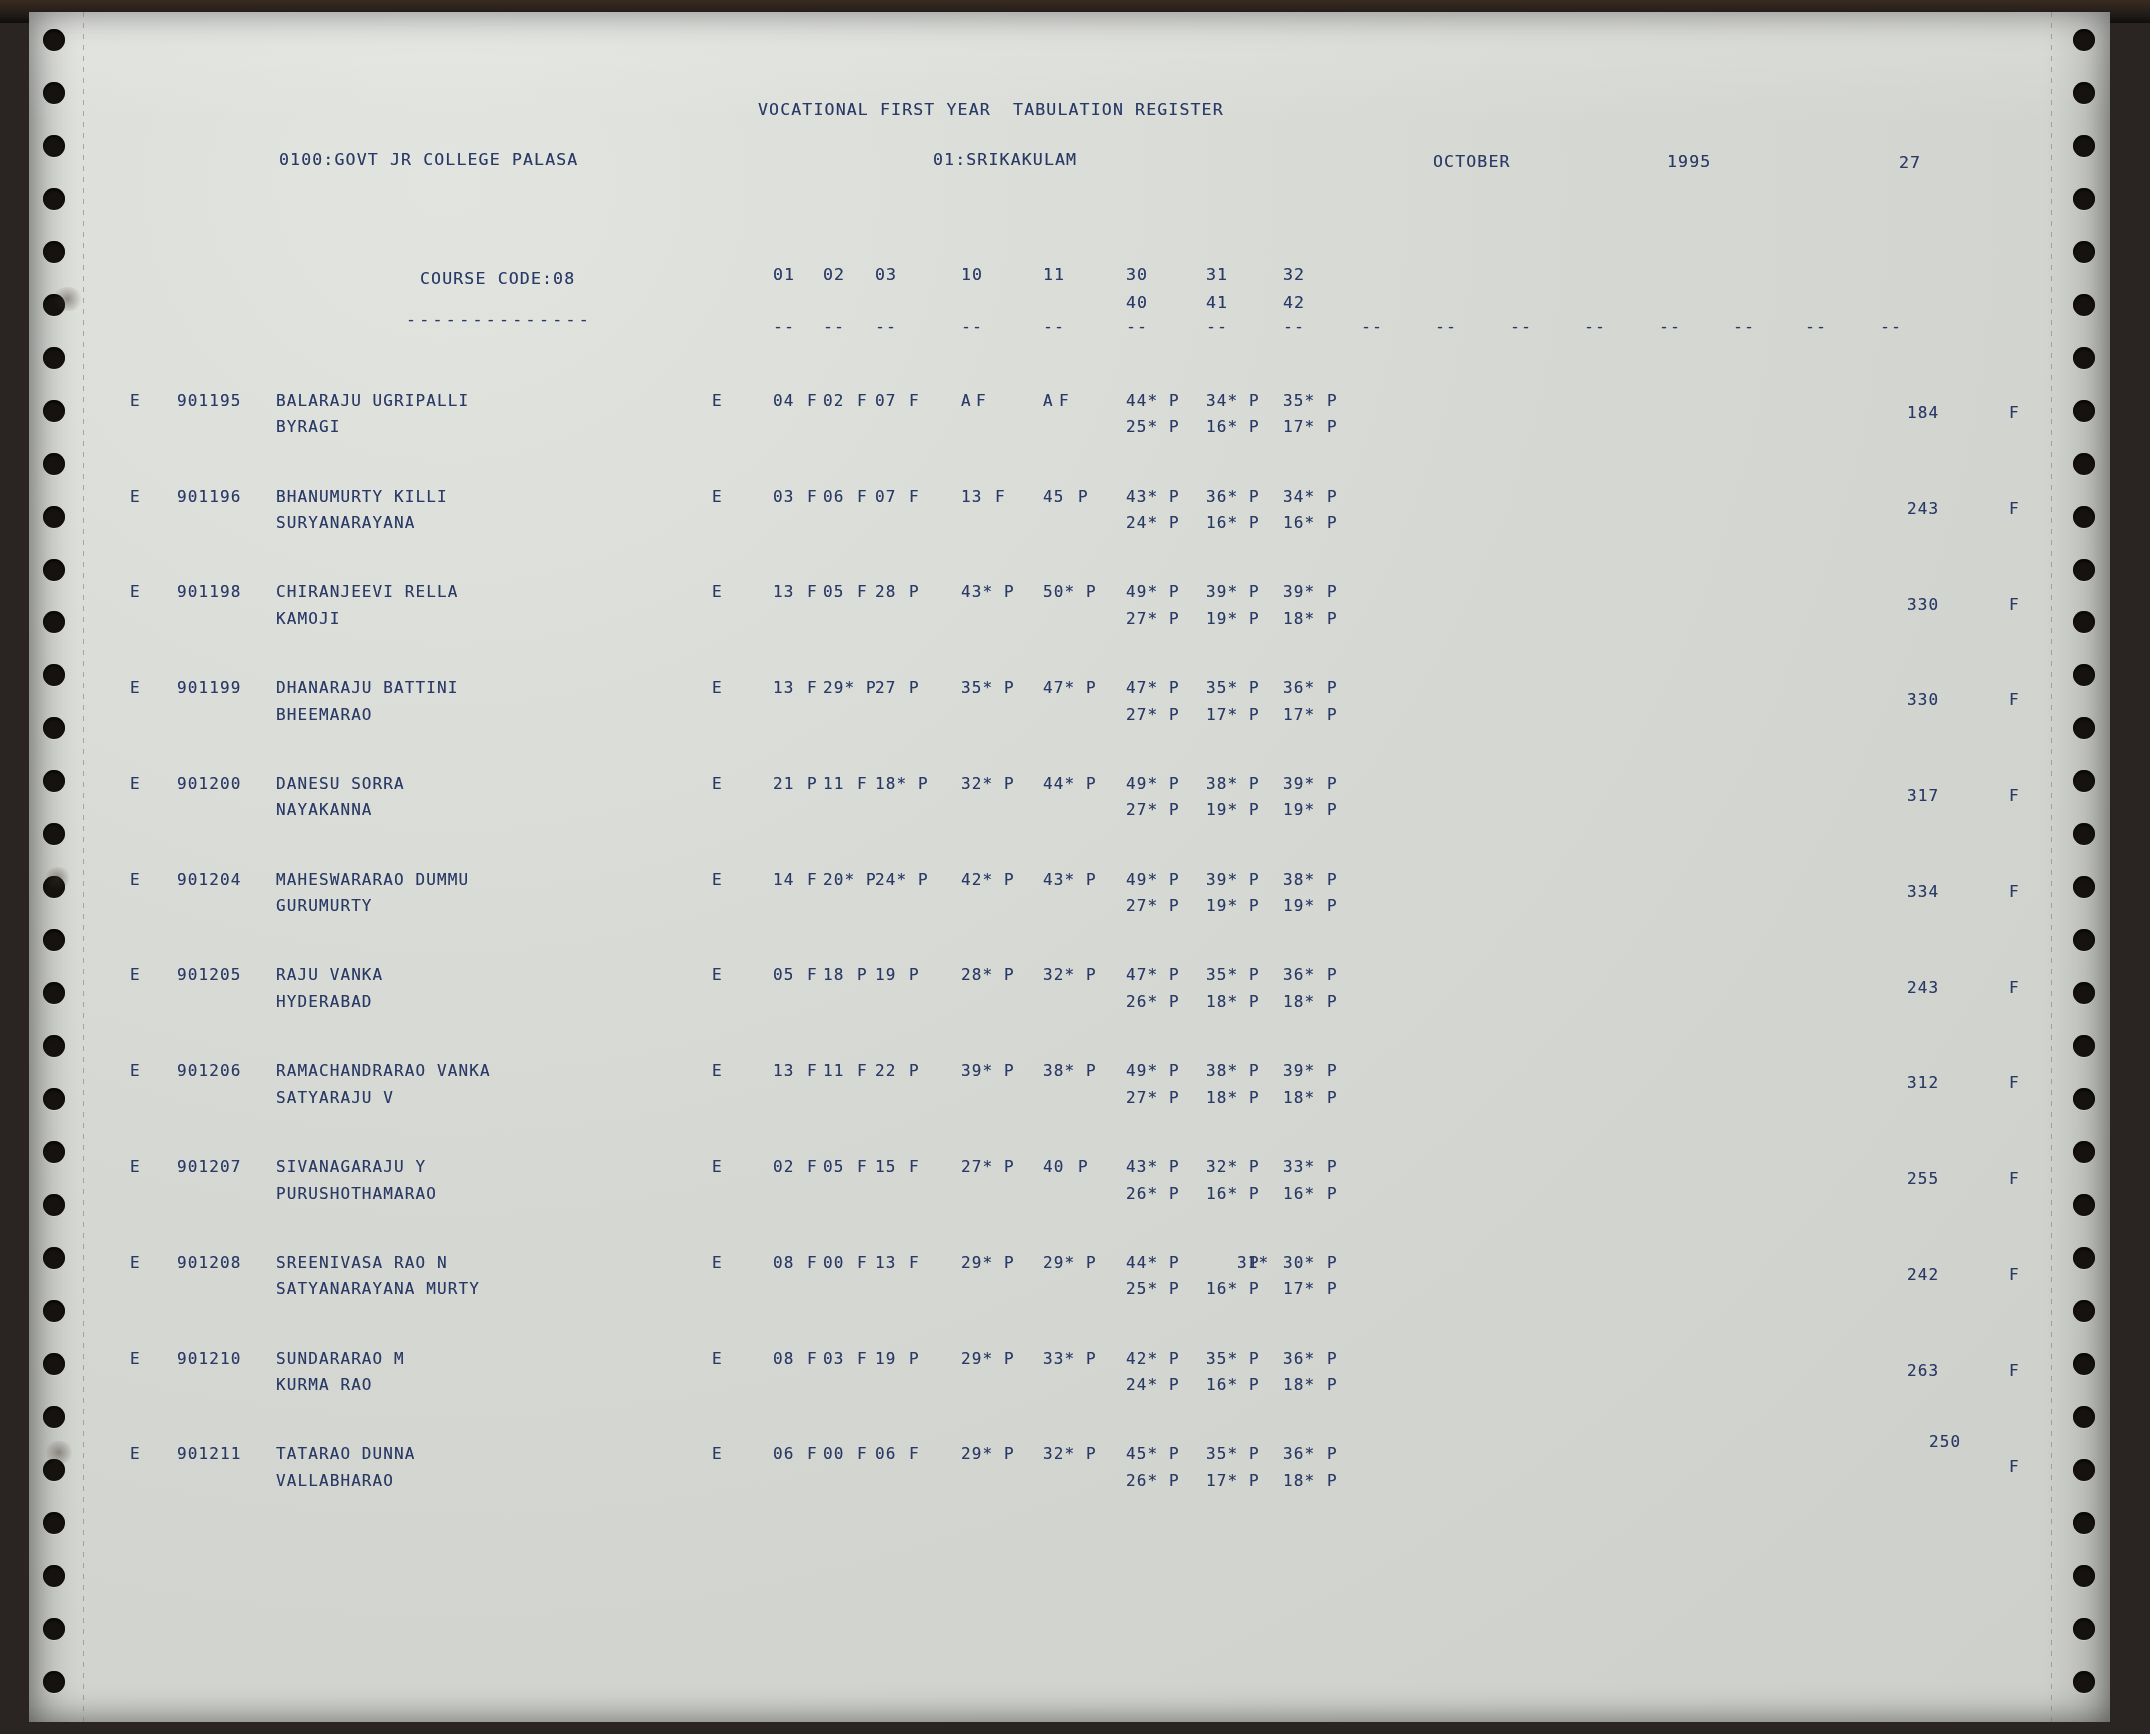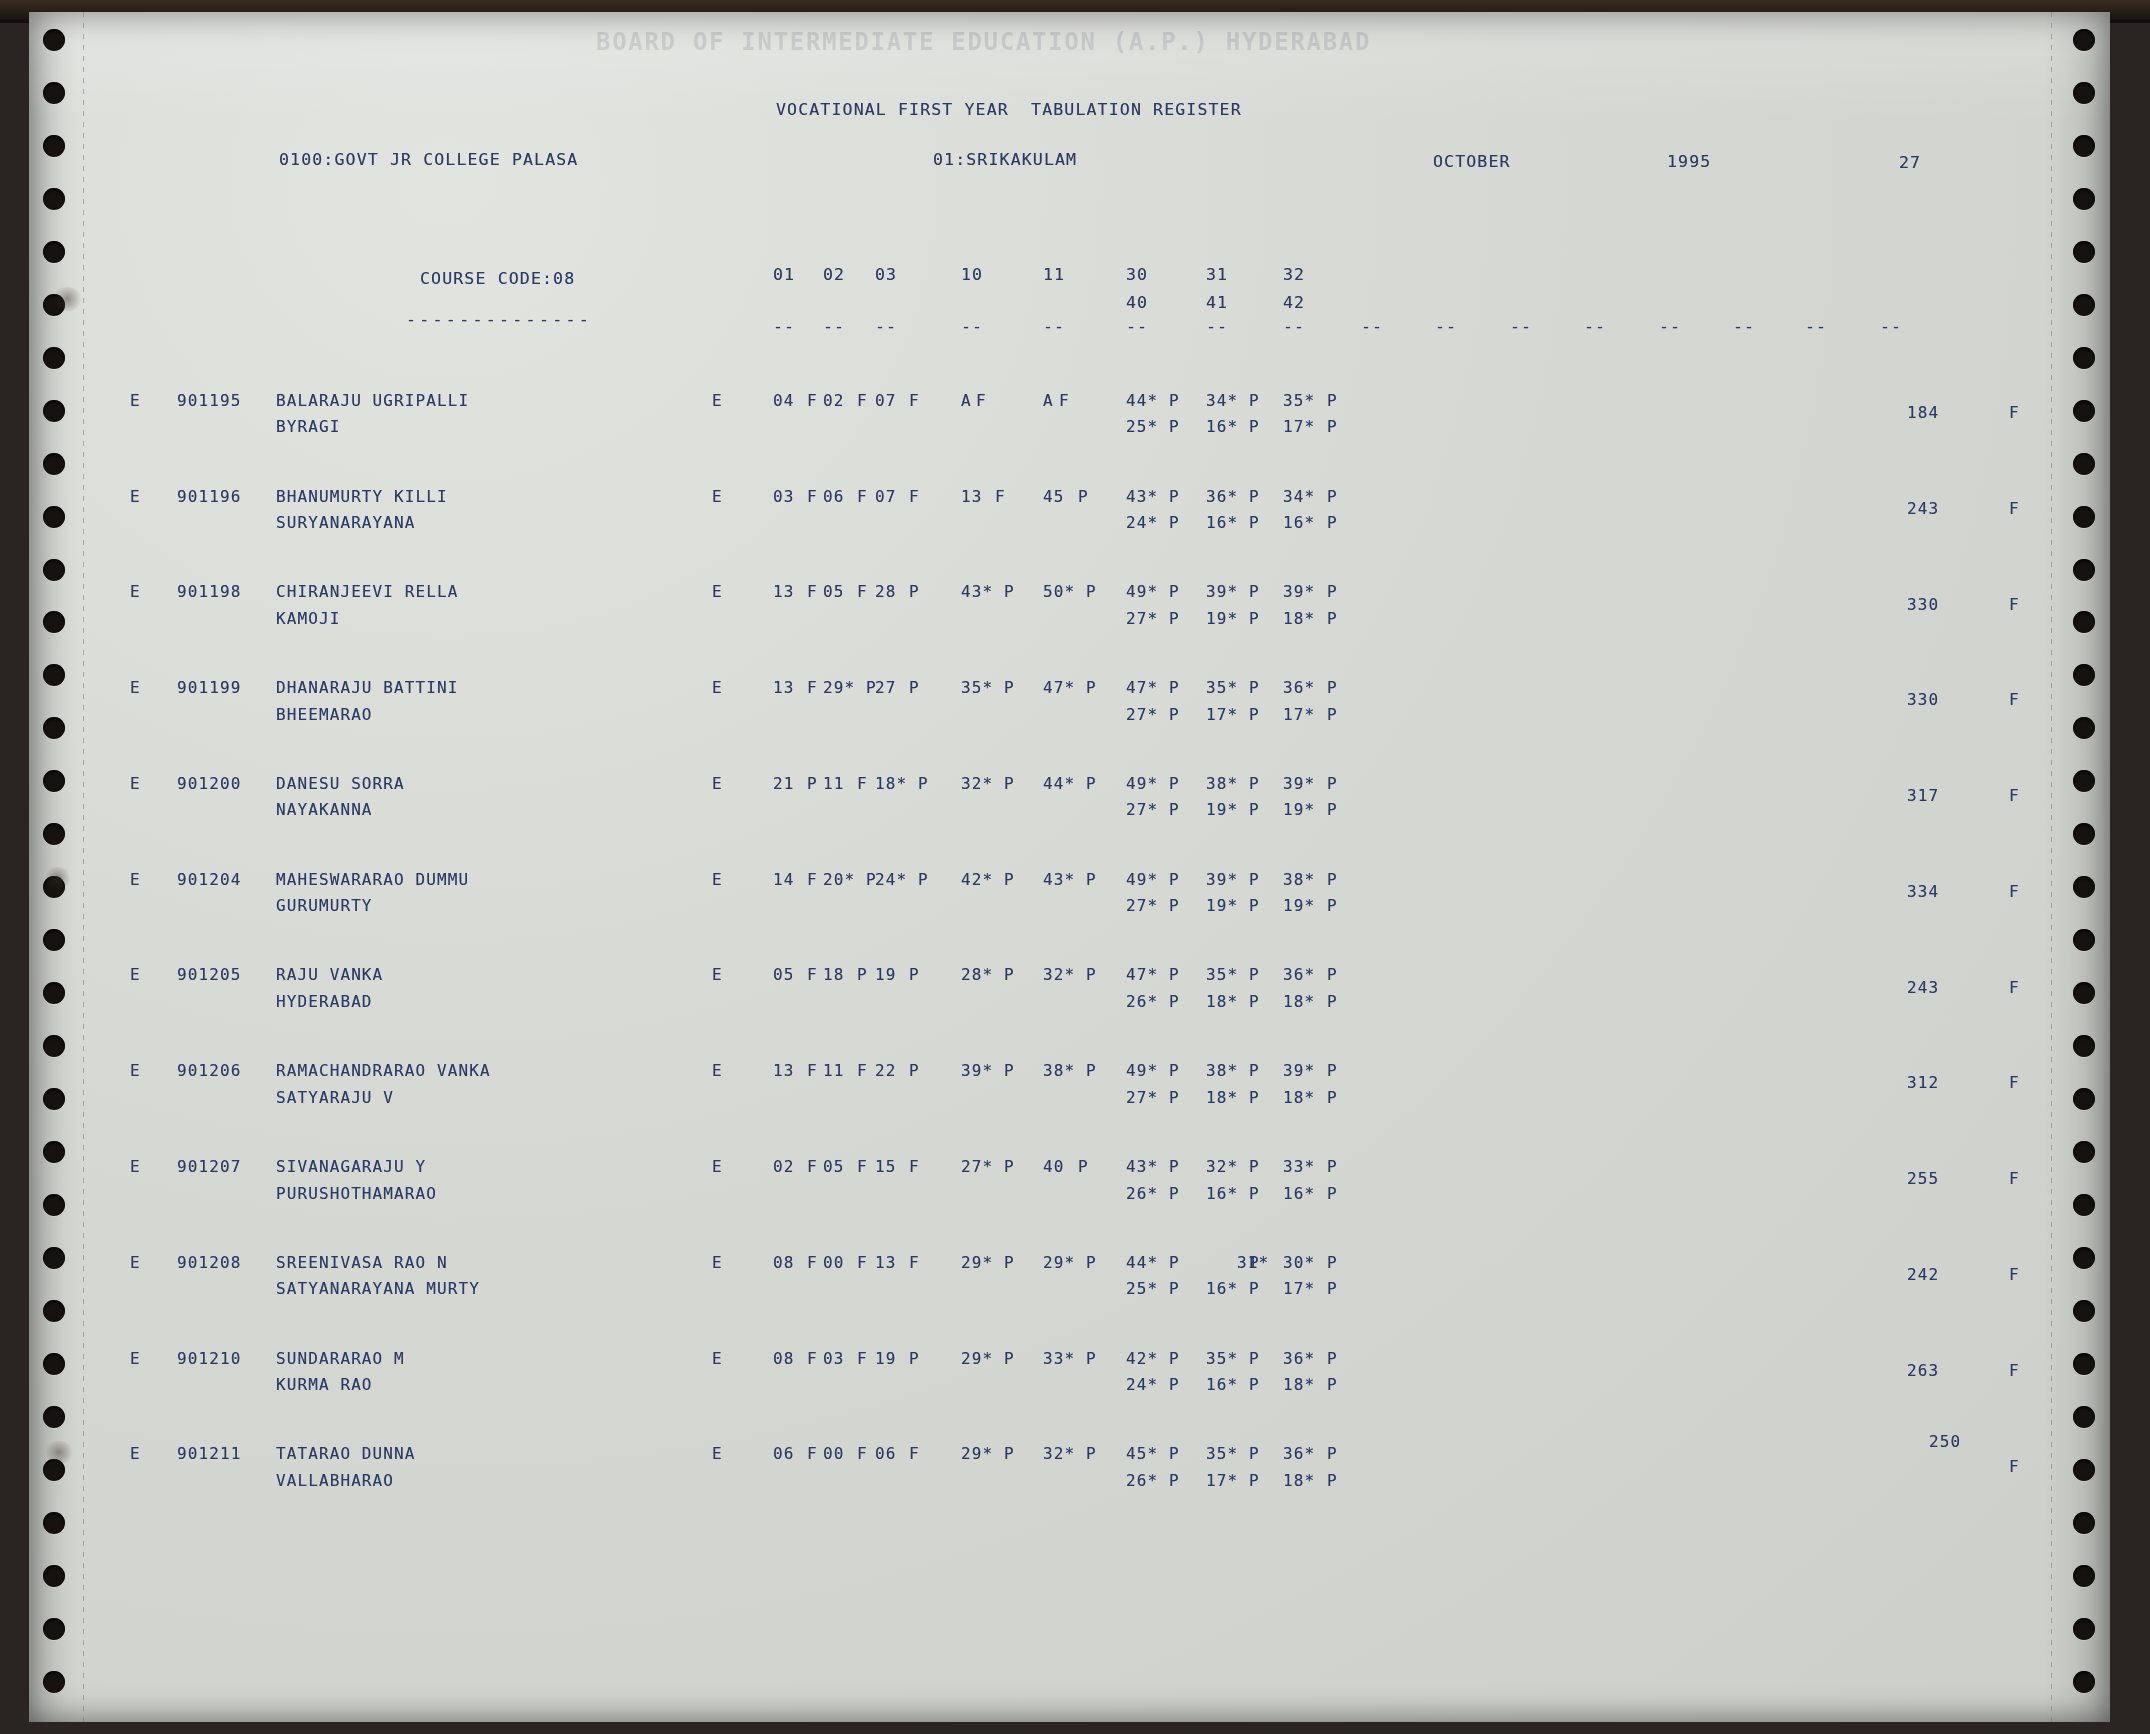--- a/index.html
+++ b/index.html
@@ -188,25 +188,24 @@
       <div class="hole" style="top: 1394px;"></div>
       <div class="hole" style="top: 1447px;"></div>
       <div class="hole" style="top: 1500px;"></div>
       <div class="hole" style="top: 1553px;"></div>
       <div class="hole" style="top: 1606px;"></div>
       <div class="hole" style="top: 1659px;"></div>
     </div>
   <div class="perf left"></div>
   <div class="perf right"></div>
 
-  <div class="ghost" id="ghost-header" style="left:596px; top:28px; font-size:24px;">BOARD OF INTERMEDIATE EDUCATION (A.P.) HYDERABAD</div>
 
   <div id="report">
 
-    <div class="ink sz-hdr" style="left:776px; top:100px;">VOCATIONAL FIRST YEAR  TABULATION REGISTER</div>
+    <div class="ink sz-hdr" style="left:758px; top:100px;">VOCATIONAL FIRST YEAR  TABULATION REGISTER</div>
 
     <div class="ink sz-sub" style="left:279px; top:150px;">0100:GOVT JR COLLEGE PALASA</div>
     <div class="ink sz-sub" style="left:933px; top:150px;">01:SRIKAKULAM</div>
     <div class="ink sz-sub" style="left:1433px; top:152px;">OCTOBER</div>
     <div class="ink sz-sub" style="left:1667px; top:152px;">1995</div>
     <div class="ink sz-sub" style="left:1899px; top:153px;">27</div>
 
     <div class="ink sz-sub" style="left:420px; top:269px;">COURSE CODE:08</div>
     <div class="ink sz-sub" style="left:406px; top:310px; letter-spacing:3.3px;">--------------</div>
 

